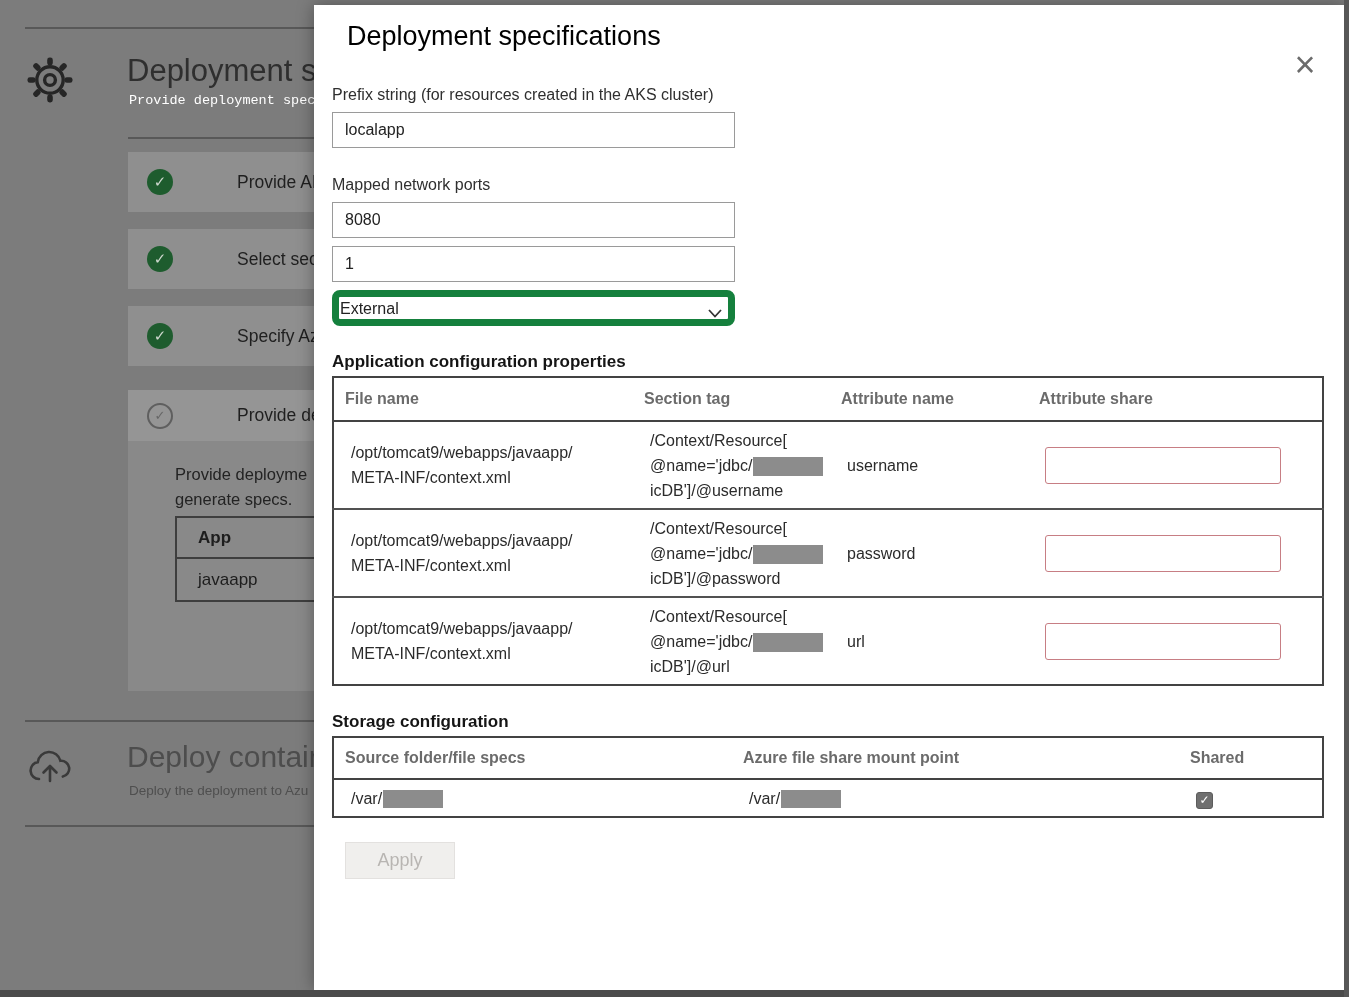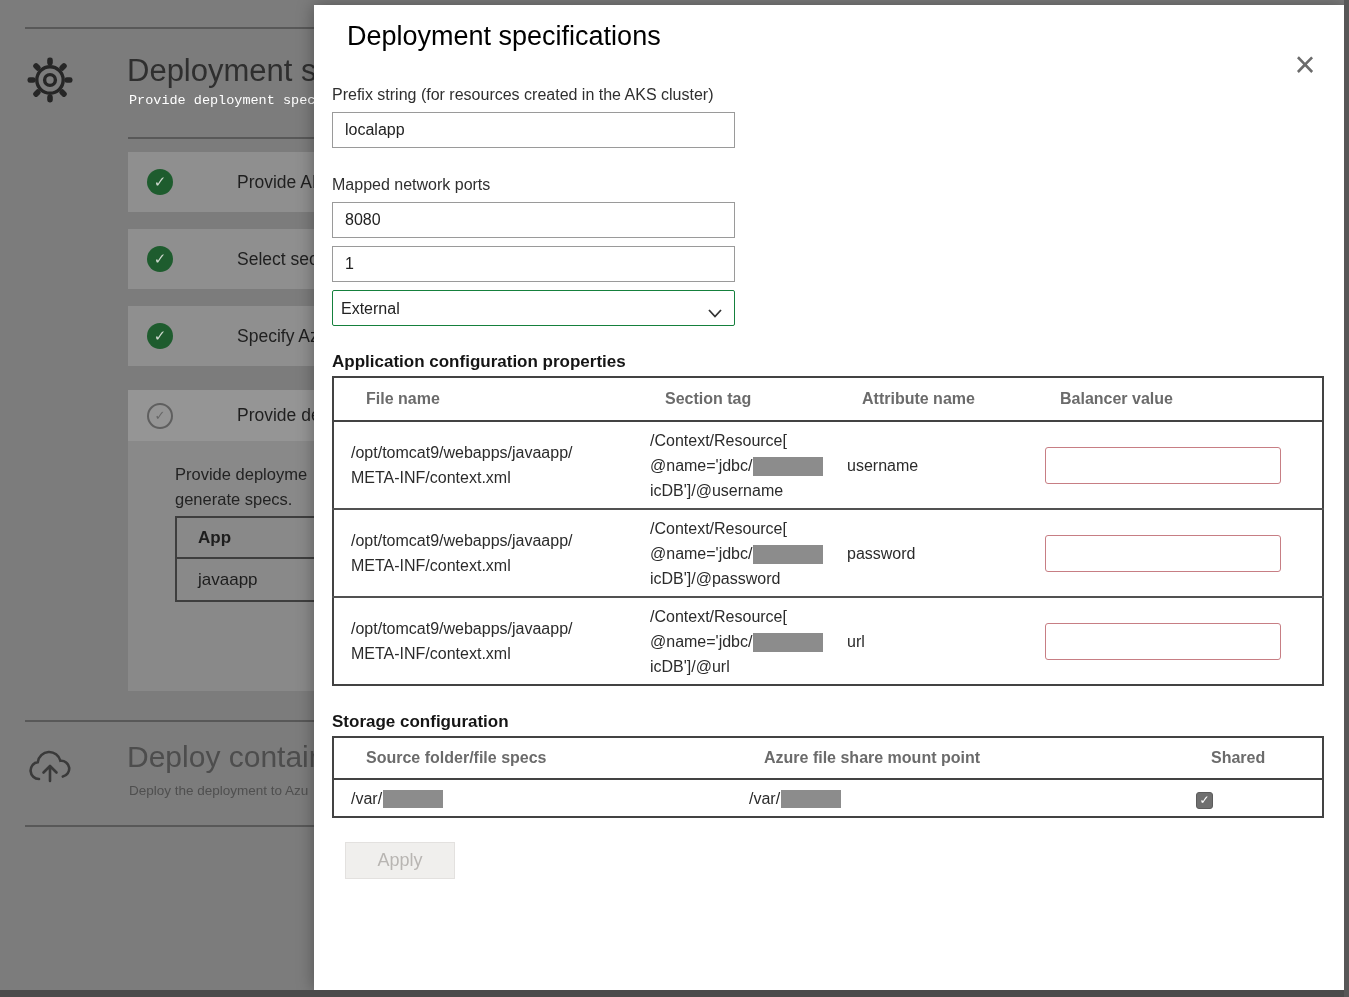--- a/index.html
+++ b/index.html
@@ -56,28 +56,28 @@
                cursor:pointer; display:flex; align-items:center; justify-content:center; }
   .close-btn span { font-size:36px; line-height:28px; color:#6b6b6b; }
 
   .field-label { display:block; font-size:16px; color:#2f2f2f; }
   .fl-1 { margin-top:34px; } .fl-n { margin-top:28px; }
   .text-input { display:block; margin-top:8px; width:403px; height:36px;
                 border:1px solid #9a9a9a; border-radius:0; padding:0 12px;
                 font-family:"Liberation Sans",sans-serif; font-size:16px; color:#222; outline:none; }
   .select-wrap { position:relative; width:403px; margin-top:8px; }
   .lb-select { appearance:none; -webkit-appearance:none; width:403px; height:36px;
-               border:1px solid #15803d; border-radius:2px; background:#fff; padding:0 30px 0 8px;
+               border:7px solid #15803d; border-radius:8px; background:#fff; padding:0 30px 0 1px;
                font-family:"Liberation Sans",sans-serif; font-size:16px; color:#222; outline:none; }
   .chev { position:absolute; right:13px; top:14px; pointer-events:none; }
 
   .sec-heading { margin-top:26px; font-size:17px; font-weight:700; color:#151515; }
 
   table.cfg { border-collapse:collapse; width:990px; table-layout:fixed; margin-top:4px; border:2px solid #434343; }
-  .cfg th { font-size:16px; font-weight:700; color:#6b6b6b; text-align:left; padding-left:32px; vertical-align:middle; }
+  .cfg th { font-size:16px; font-weight:700; color:#6b6b6b; text-align:left; padding-left:11px; vertical-align:middle; }
   .cfg thead tr { height:44px; border-bottom:2px solid #434343; }
   .cfg td { font-size:16px; color:#2b2b2b; padding-left:17px; vertical-align:middle; line-height:25px; }
   .cfg.app tbody tr { height:88px; border-bottom:2px solid #515151; }
   .cfg.app tbody tr:last-child { border-bottom:none; }
   .cfg.storage thead tr { height:42px; }
   .cfg.storage tbody tr { height:38px; }
 
   .attr-input { width:236px; height:37px; border:1.6px solid #c77e84; border-radius:3px;
                 padding:0 8px; font-family:"Liberation Sans",sans-serif; font-size:16px; color:#222; outline:none; }
   .redact { display:inline-block; background:#8c8c8c; width:70px; height:19px; vertical-align:middle; margin-left:1px; }
@@ -200,21 +200,21 @@
           <col style="width:300px">
           <col style="width:197px">
           <col style="width:198px">
           <col style="width:295px">
         </colgroup>
       <thead>
         <tr>
           <th>File name</th>
           <th>Section tag</th>
           <th>Attribute name</th>
-          <th>Balancer value</th>
+          <th>Attribute share</th>
         </tr>
       </thead>
       <tbody>
         <tr>
           <td>
             <div>/opt/tomcat9/webapps/javaapp/</div>
             <div>META-INF/context.xml</div>
           </td>
           <td>
             <div>/Context/Resource[</div>

